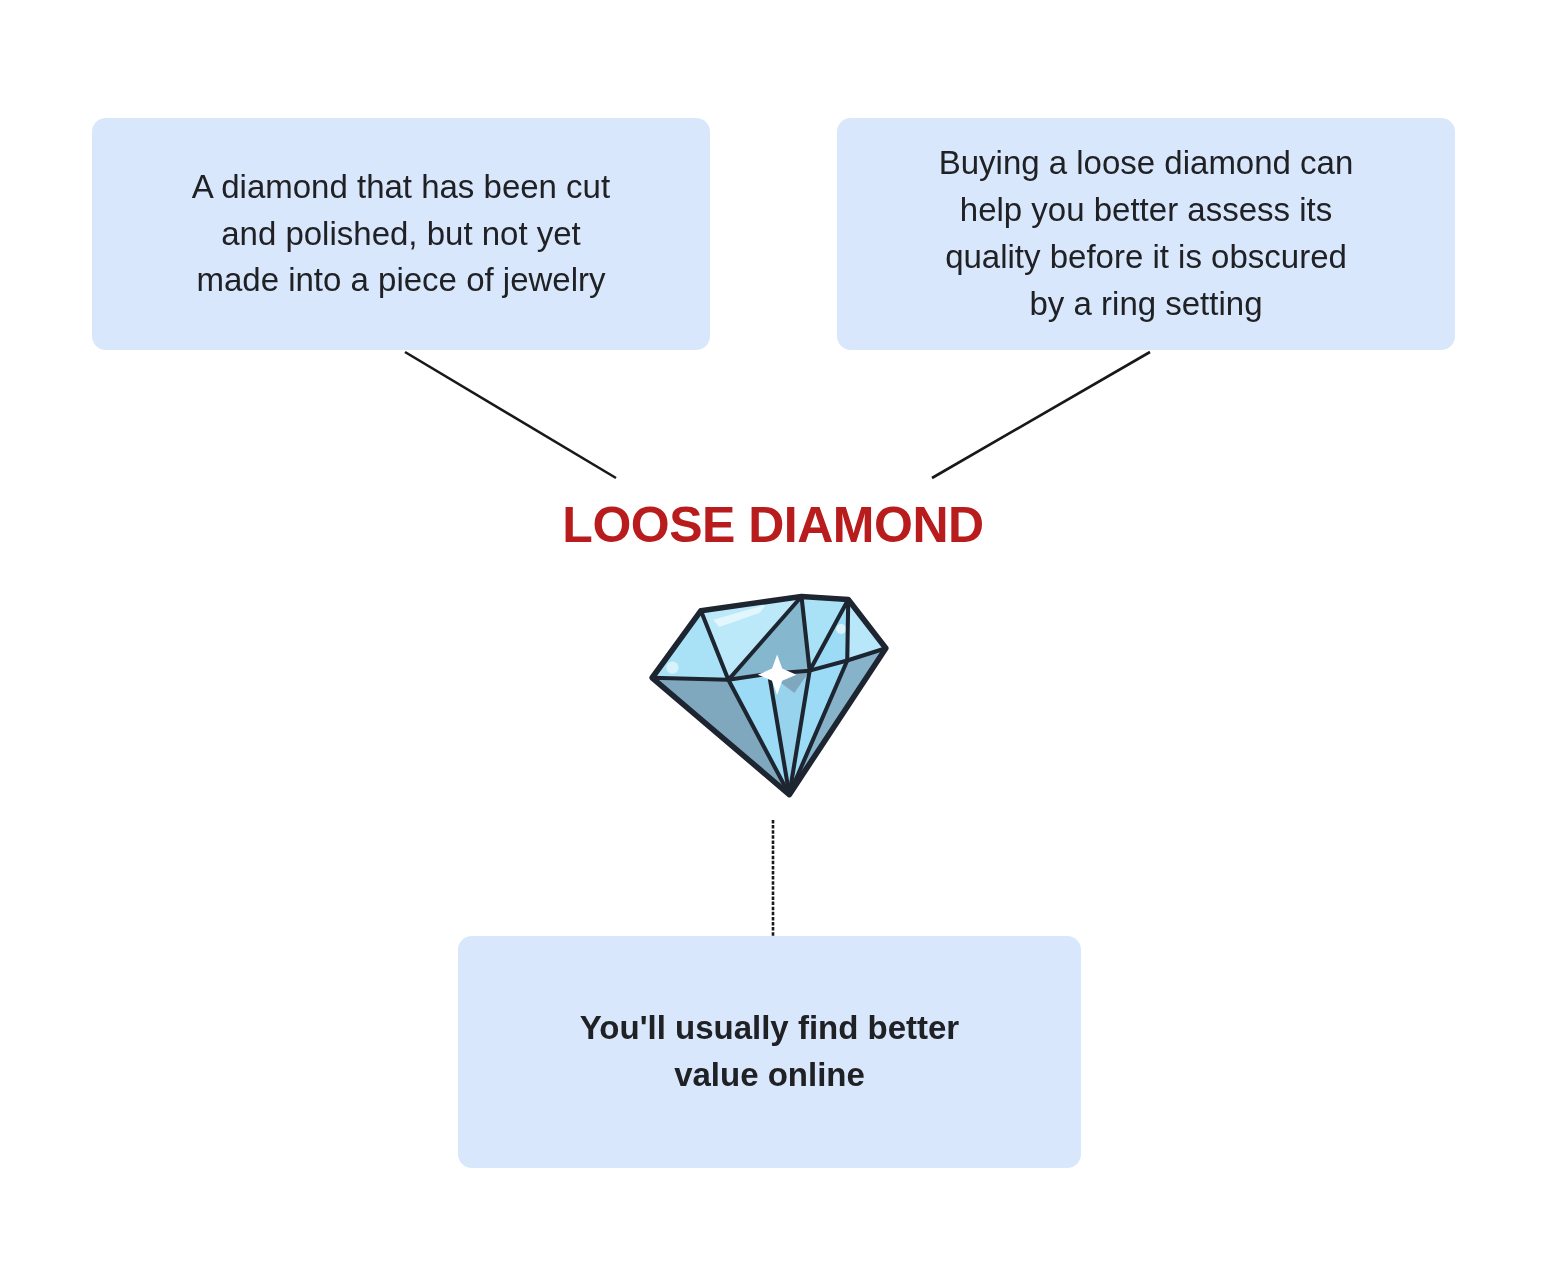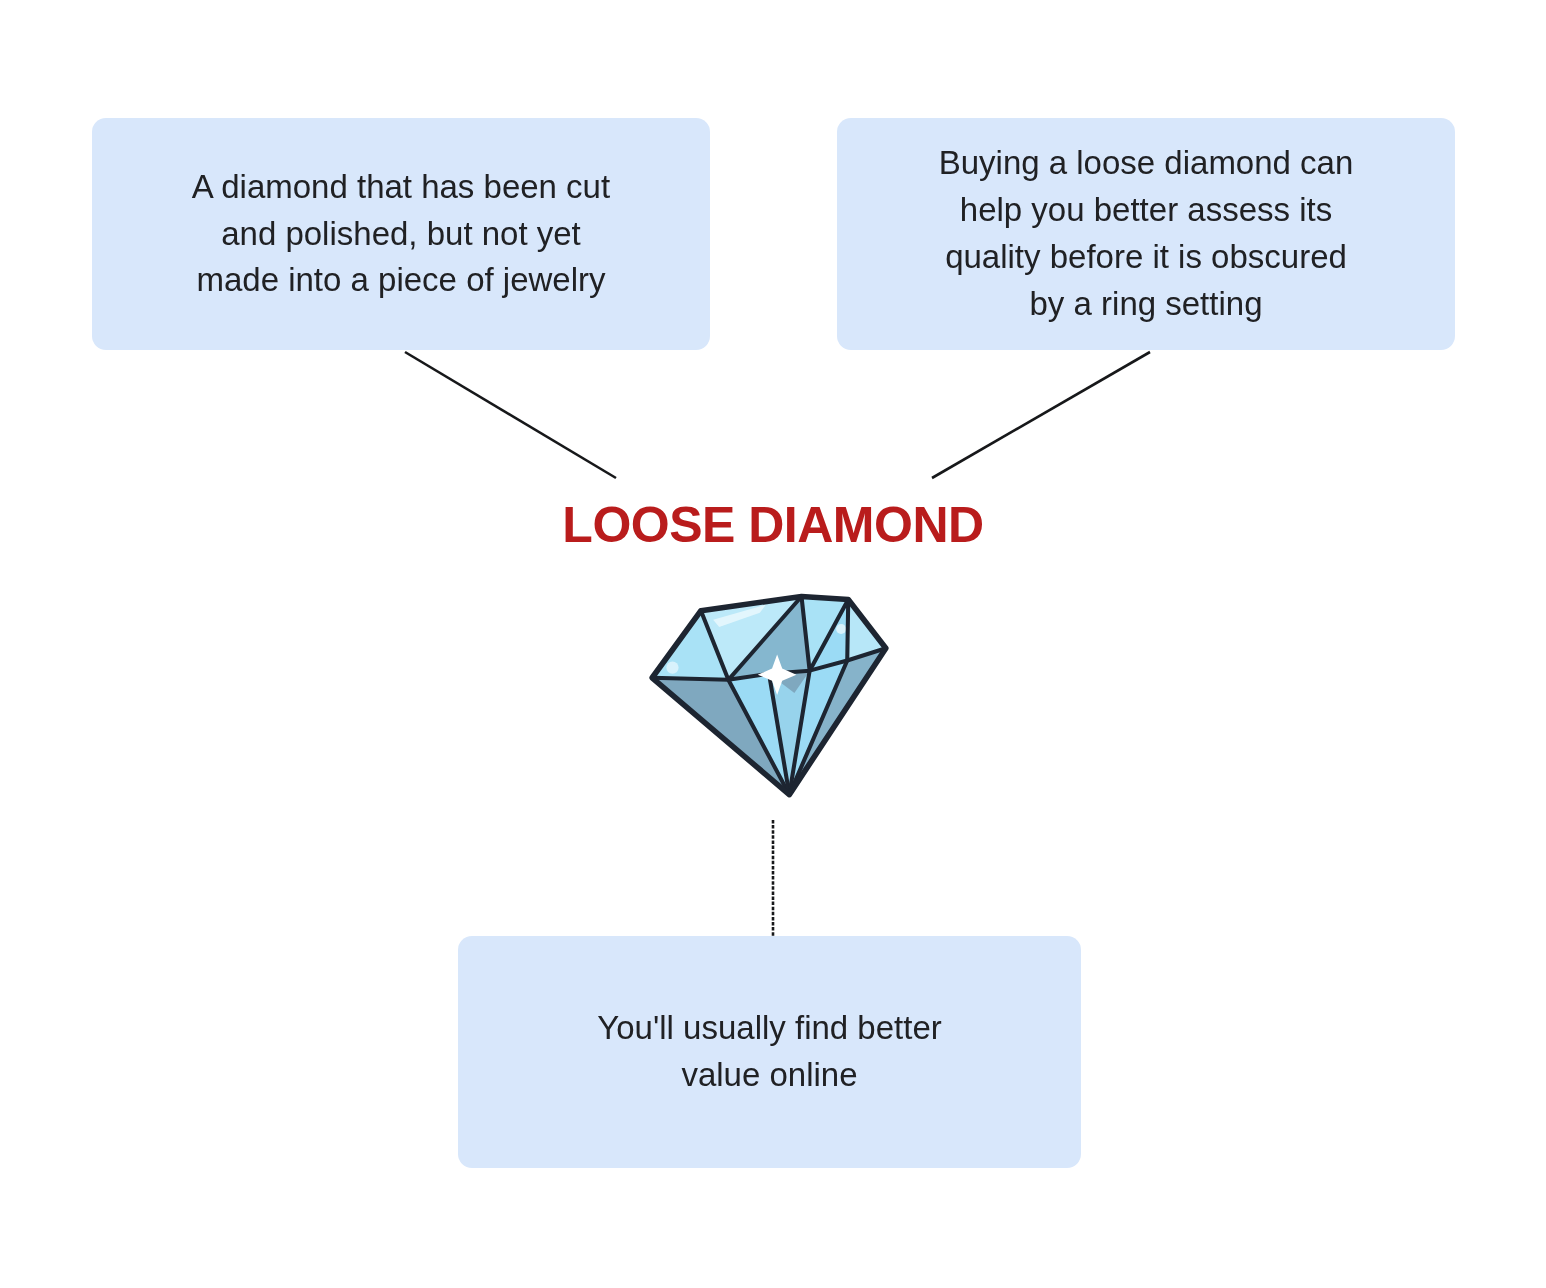--- a/index.html
+++ b/index.html
@@ -30,21 +30,21 @@
     padding: 20px 28px;
   }
   .card-text {
     font-size: 33px;
     line-height: 1.42;
     color: #202124;
     white-space: pre-line;
   }
   .card-definition { left: 92px;  top: 118px; width: 618px; height: 232px; }
   .card-assess     { left: 837px; top: 118px; width: 618px; height: 232px; }
-  .card-value      { left: 458px; top: 936px; width: 623px; height: 232px; }
+  .card-value      { left: 458px; top: 936px; width: 623px; height: 232px; font-weight: bold; }
   .diagram-title {
     position: absolute;
     left: 0; top: 496px;
     width: 1546px;
     text-align: center;
     font-size: 50px;
     font-weight: 700;
     letter-spacing: -0.5px;
     color: #b91c1c;
     z-index: 2;

